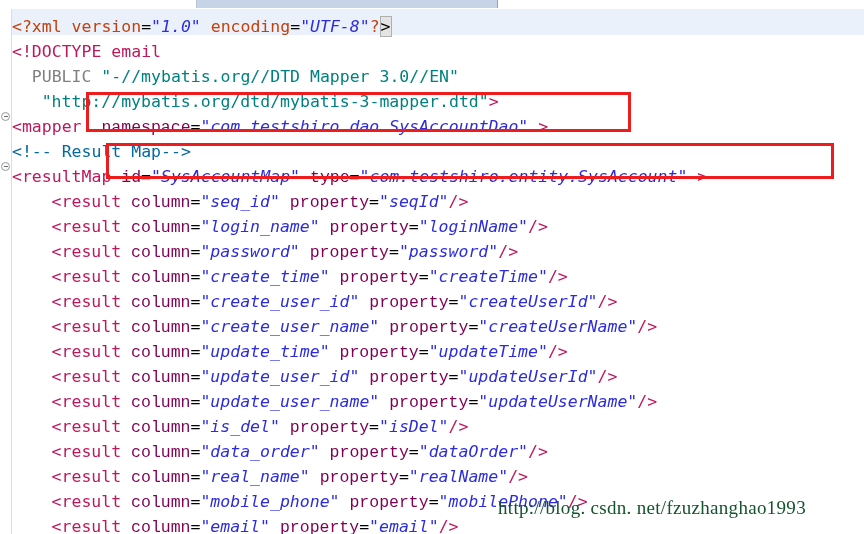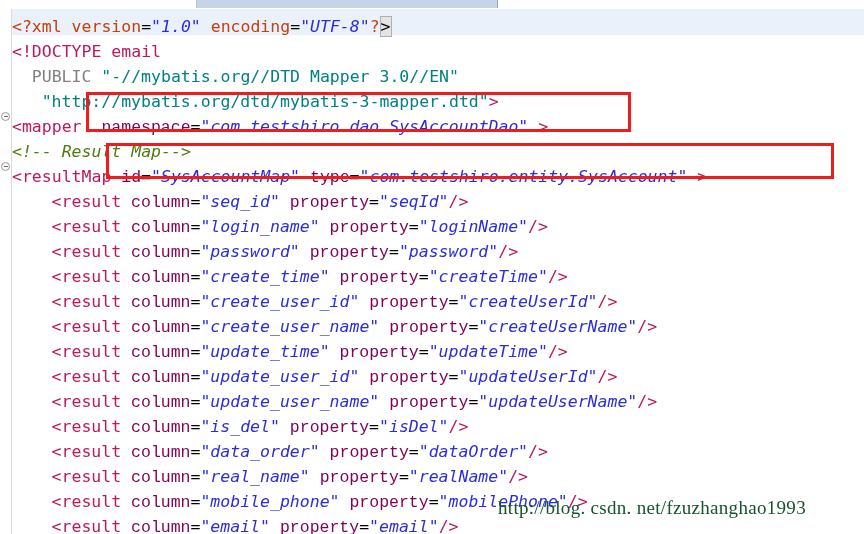--- a/index.html
+++ b/index.html
@@ -92,21 +92,21 @@
     background: #eaf1fb;
   }
 
   
   .t-tag      { color: #be185d; }      
   .t-attr     { color: #7f0055; font-family: Liberation Mono, monospace; }      
   .t-val      { color: #2c2cdd; font-style: italic; }  
   .t-proc     { color: #c2410c; }
   .t-public   { color: #808080; }
   .t-dtdstr   { color: #008080; }
-  .t-comment  { color: #4d7c0f; font-style: italic; }
+  .t-comment  { color: #0369a1; }
   .t-plain    { color: #000000; }
   .t-eq       { color: #000000; }
 
   .bracket-box {
     border: 1px solid #b0b0b0;
     background: #e4e4e4;
     padding: 0 0px;
   }
 
   

